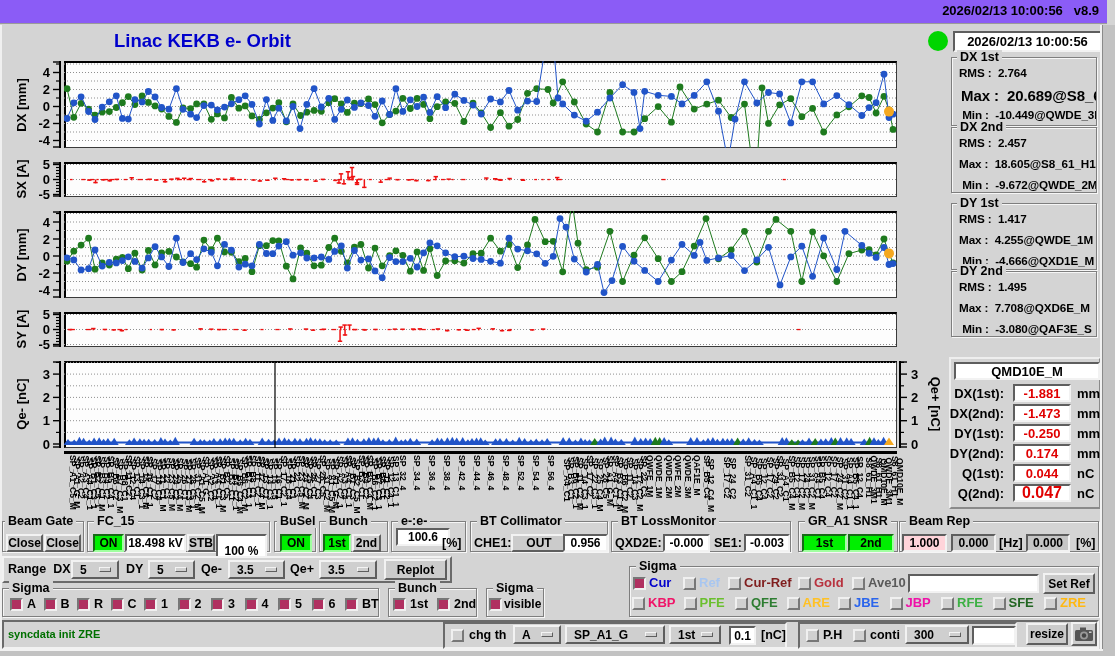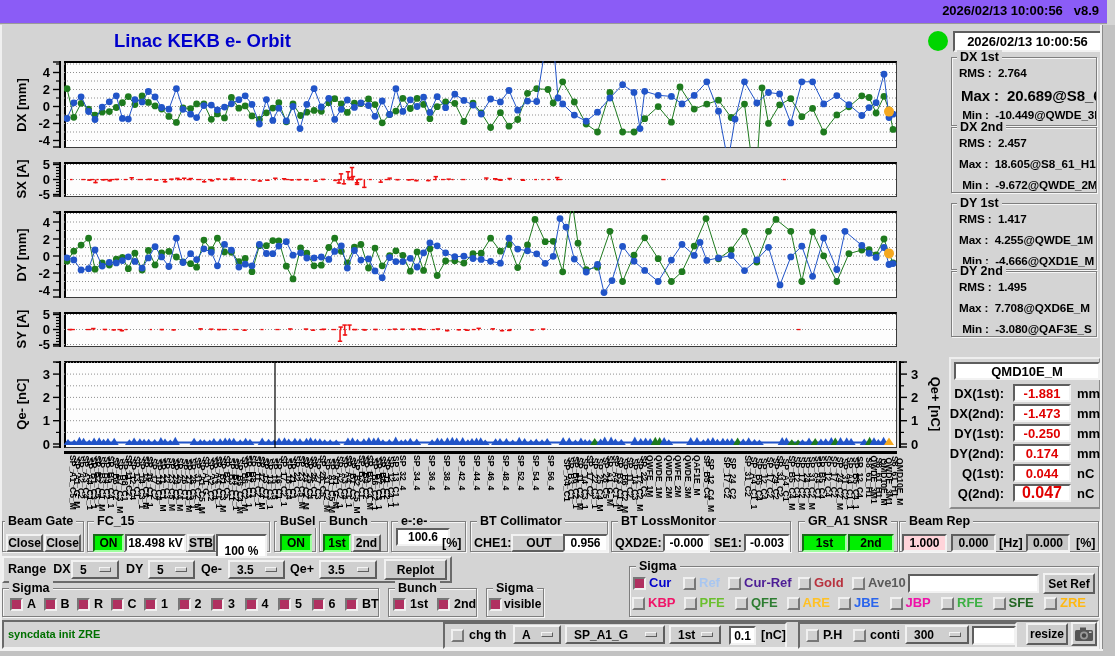--- a/index.html
+++ b/index.html
@@ -1282,21 +1282,21 @@
 <div class="cb cbon" style="left:489px;top:598px"></div>
 <div class="lbl" style="left:504px;top:597px;font-size:12px">visible</div>
 <div class="grp" style="left:629px;top:566px;width:470px;height:51px">
     <div class="glab" style="left:6px">Sigma</div>
   </div>
 <div class="cb cbon" style="left:633px;top:577px"></div>
 <div class="lbl" style="left:649px;top:575px;color:#0000cc;font-size:13px">Cur</div>
 <div class="cb cboff" style="left:683px;top:577px"></div>
 <div class="lbl" style="left:699px;top:575px;color:#a8c6f0;font-size:13px">Ref</div>
 <div class="cb cboff" style="left:728px;top:577px"></div>
-<div class="lbl" style="left:744px;top:575px;color:#4c1d95;font-size:13px">Cur-Ref</div>
+<div class="lbl" style="left:744px;top:575px;color:#7f1d1d;font-size:13px">Cur-Ref</div>
 <div class="cb cboff" style="left:798px;top:577px"></div>
 <div class="lbl" style="left:814px;top:575px;color:#b8323e;font-size:13px">Gold</div>
 <div class="cb cboff" style="left:852px;top:577px"></div>
 <div class="lbl" style="left:868px;top:575px;color:#5a5a5a;font-size:13px">Ave10</div>
 <div class="ab ent" style="left:908px;top:574px;width:131px;height:19px"></div>
 <div class="ab btn" style="left:1043px;top:573px;width:52px;height:21px">Set Ref</div>
 <div class="cb cboff" style="left:632.0px;top:597px"></div>
 <div class="lbl" style="left:648.0px;top:595px;color:#f01468;font-size:13px">KBP</div>
 <div class="cb cboff" style="left:683.5px;top:597px"></div>
 <div class="lbl" style="left:699.5px;top:595px;color:#6abf2e;font-size:13px">PFE</div>

